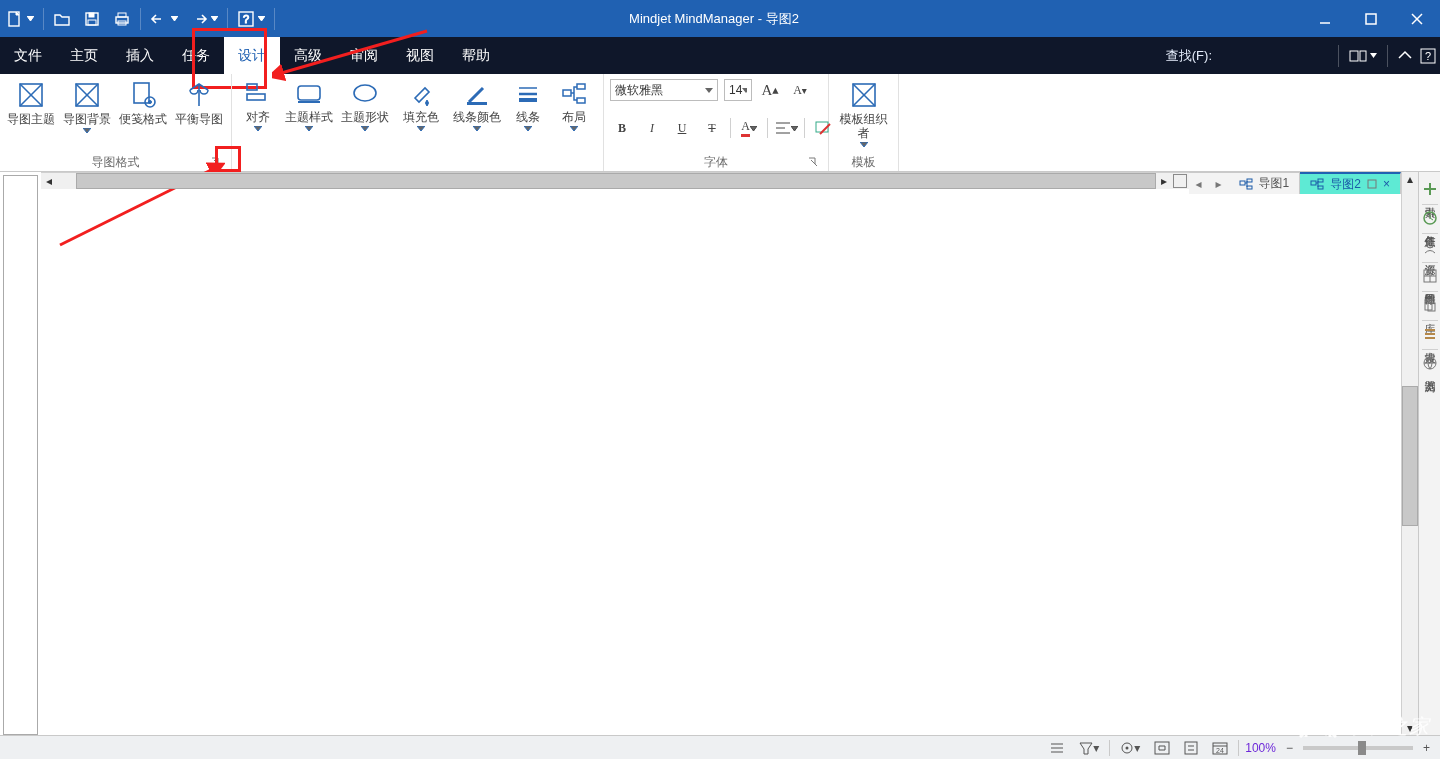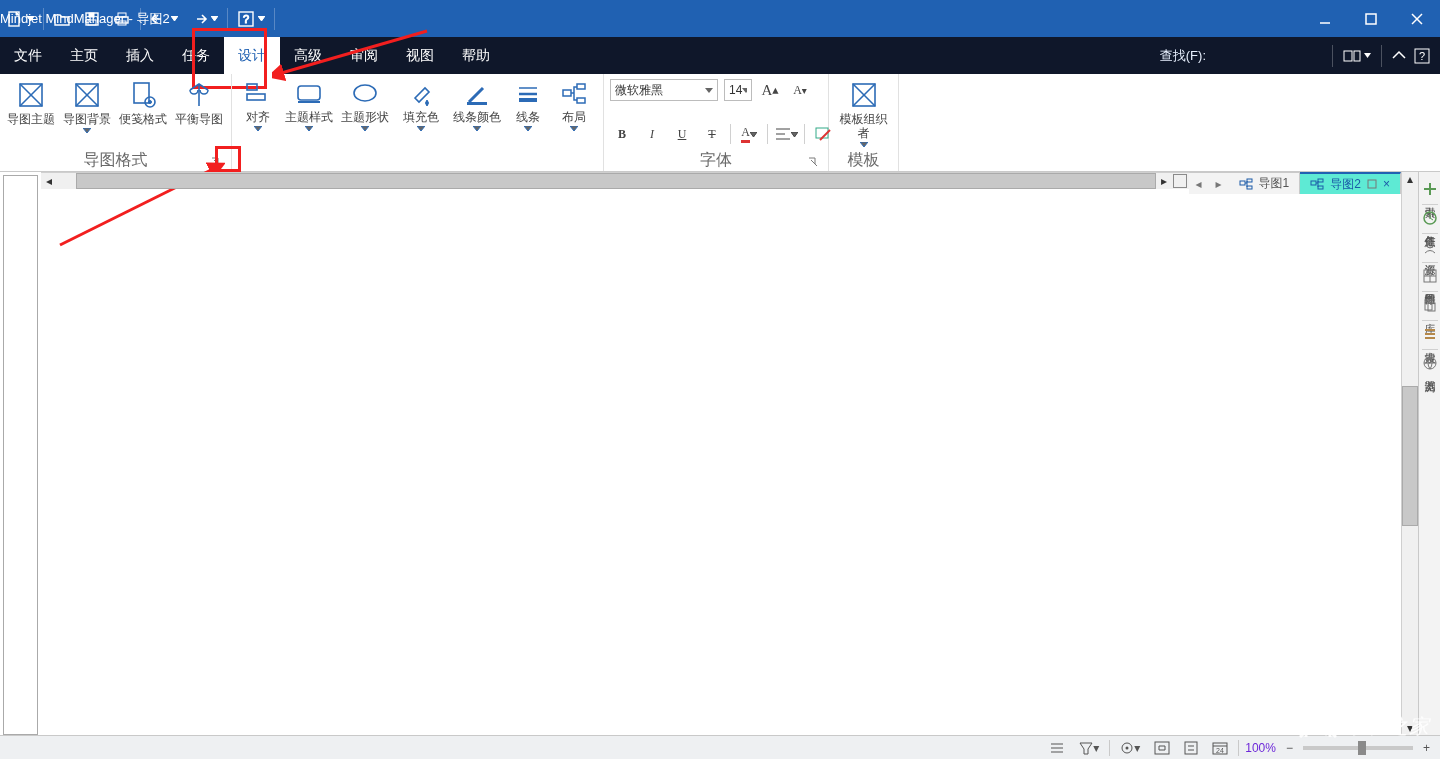--- a/index.html
+++ b/index.html
@@ -4,48 +4,48 @@
 <style>
   *{box-sizing:border-box}
   html,body{margin:0;padding:0;font-family:"Microsoft YaHei",sans-serif;font-size:12px;color:#333;background:#fff}
   body{width:1440px;height:759px;display:flex;flex-direction:column;overflow:hidden}
   
   .title-bar{height:37px;background:#2061b2;color:#fff;display:flex;align-items:center;flex:0 0 auto;position:relative}
   .qat{display:flex;align-items:center;height:100%}
   .qat-item{display:flex;align-items:center;justify-content:center;height:100%;padding:0 6px;cursor:pointer}
   .qat-sep{width:1px;height:22px;background:rgba(255,255,255,.25);margin:0 3px}
   .qat svg{fill:#fff;stroke:#fff}
-  .win-title{position:absolute;left:0;right:12px;font-size:13px;pointer-events:none}
+  .win-title{position:absolute;left:0;right:12px;text-align:center;font-size:13px;pointer-events:none}
   .win-ctrls{margin-left:auto;display:flex;height:100%}
   .win-btn{width:46px;height:100%;display:flex;align-items:center;justify-content:center;cursor:pointer}
   .win-btn svg{stroke:#fff}
   
   .menu-row{height:37px;background:#0f172a;color:#fff;display:flex;align-items:stretch;flex:0 0 auto}
   .tab{padding:0 14px;display:flex;align-items:center;cursor:pointer;font-size:14px}
   .tab.active{background:#fff;color:#2061b2}
-  .menu-right{margin-left:auto;display:flex;align-items:center;padding-right:6px;color:#e6eefc}
+  .menu-right{margin-left:auto;display:flex;align-items:center;color:#e6eefc}
   .find-label{font-size:13px;margin-right:120px}
   .menu-sep{width:1px;height:22px;background:rgba(255,255,255,.25);margin:0 6px}
   .mini-btn{display:flex;align-items:center;justify-content:center;cursor:pointer;padding:0 4px}
   
   .red-box{position:absolute;border:3px solid #f21f1f;pointer-events:none}
   .red-box.tab-box{left:192px;top:28px;width:75px;height:61px}
   .red-box.lnch-box{left:215px;top:146px;width:26px;height:26px}
   .red-arrow{position:absolute;pointer-events:none}
   
   .ribbon{height:98px;background:#fff;border-bottom:1px solid #c9c9c9;display:flex;flex:0 0 auto}
   .r-group{display:flex;flex-direction:column;border-right:1px solid #e1e1e1;padding:4px 6px 0;position:relative}
   .rg-body{display:flex;gap:6px;flex:1}
-  .rg-label{height:18px;display:flex;align-items:flex-end;justify-content:center;color:#6a6a6a;font-size:16px;position:relative}
+  .rg-label{height:18px;display:flex;align-items:flex-end;justify-content:center;color:#6a6a6a;font-size:12px;position:relative}
   .rg-launcher{position:absolute;right:2px;bottom:2px;width:14px;height:14px;display:flex;align-items:center;justify-content:center;cursor:pointer}
   .rg-launcher svg{stroke:#7a7a7a}
   .big-btn{display:flex;flex-direction:column;align-items:center;justify-content:flex-start;width:50px;gap:2px;cursor:pointer;padding-top:2px}
   .big-btn .lbl{text-align:center;font-size:12px;color:#444;line-height:14px}
   .big-btn svg{stroke:#2c6bb6}
-  .font-group{flex-direction:column;gap:20px;display:flex}
+  .font-group{flex-direction:column;gap:14px;display:flex}
   .font-row{display:flex;align-items:center;gap:6px}
   .font-sel{height:22px;border:1px solid #bcbcbc;background:#fff;font-size:12px;padding:0 4px;display:flex;align-items:center;justify-content:space-between;cursor:pointer}
   .fsel-name{width:108px}
   .fsel-size{width:28px}
   .toggle-btn{width:24px;height:24px;display:flex;align-items:center;justify-content:center;cursor:pointer;color:#444;font-family:"Times New Roman",serif}
   .toggle-btn svg{stroke:#444}
   
   .workspace{flex:1;display:flex;position:relative;min-height:0}
   .canvas-host{flex:1;position:relative;border:1px solid #aaa;margin:3px 3px 0 3px;background:#fff;overflow:auto}
   .topic{position:absolute;left:634px;top:405px;width:135px;height:56px;border:2px solid #3f92d2;border-radius:10px;background:#f4f6f8;display:flex;align-items:center;justify-content:center;font-size:18px;color:#404040;cursor:pointer}

